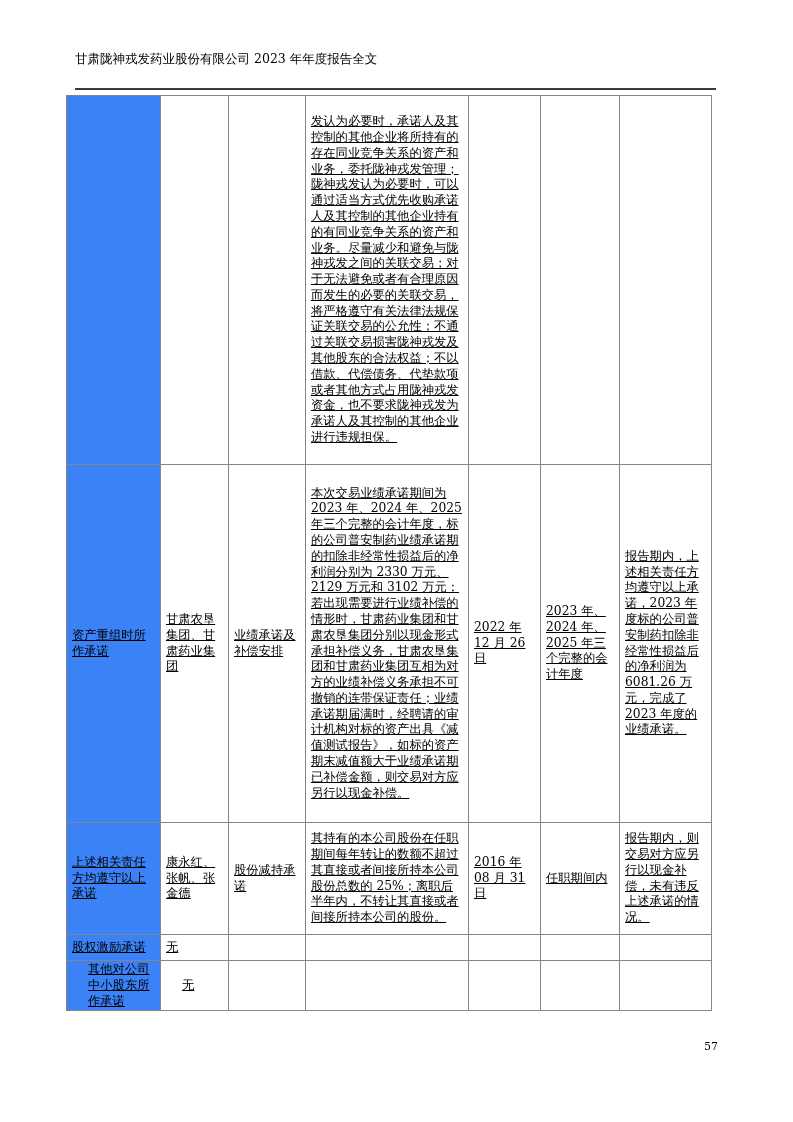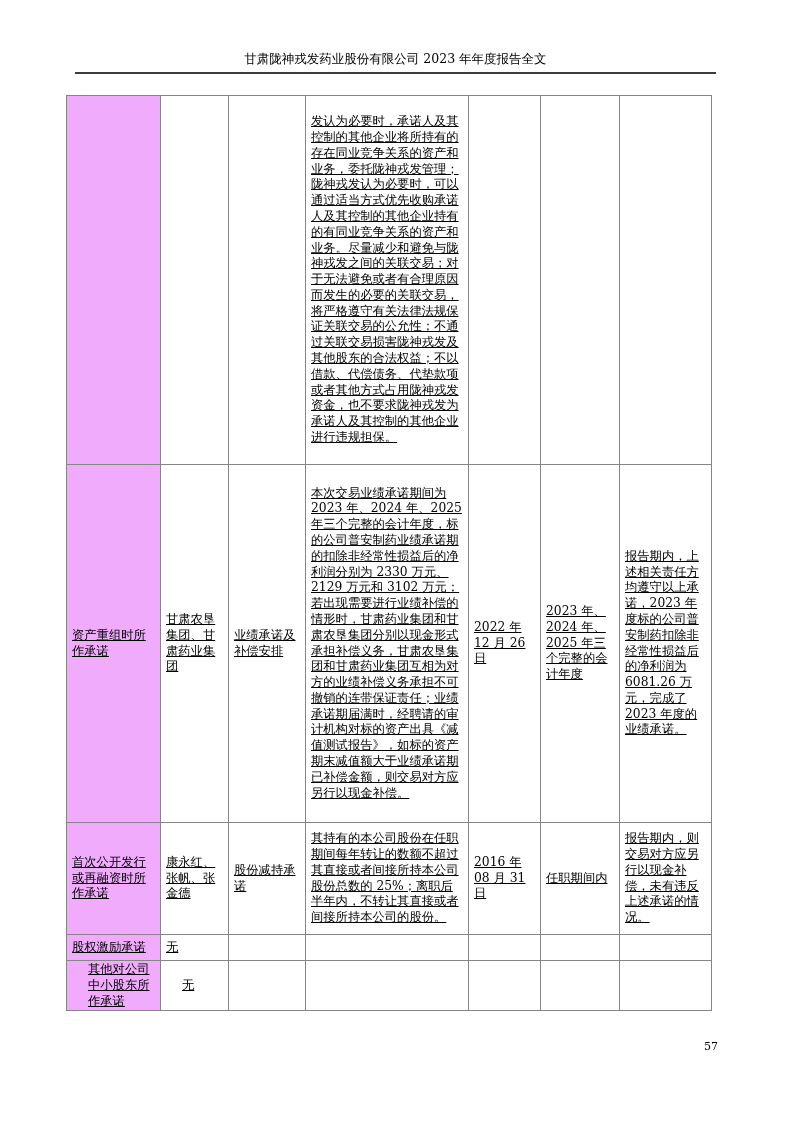--- a/index.html
+++ b/index.html
@@ -13,24 +13,24 @@
     position: relative;
     font-family: "DejaVu Serif", "Liberation Serif", serif;
     color: #000000;
     overflow: hidden;
   }
   .page-header {
     position: absolute;
     top: 50px;
     left: 75px;
     width: 641px;
-    text-align: center;
+    text-align: left;
     font-size: 12.5px;
     line-height: 18px;
-    padding-bottom: 4px;
+    padding-bottom: 20px;
     border-bottom: 2.5px solid #3b3b3b;
   }
   table.commitments {
     position: absolute;
     top: 95px;
     left: 66px;
     width: 645px;
     border-collapse: collapse;
     table-layout: fixed;
     text-decoration: underline;
@@ -39,21 +39,21 @@
     border: 1px solid #858585;
     font-size: 12.3px;
     line-height: 15.8px;
     padding: 1px 5px;
     vertical-align: middle;
     text-align: left;
     word-wrap: break-word;
     overflow: hidden;
   }
   td.cat {
-    background: #f0abfc;
+    background: #3b82f6;
   }
   td.just {
     text-align: justify;
   }
   tr.r1 td { height: 366px; }
   tr.r2 td { height: 355px; }
   tr.r3 td { height: 109px; }
   tr.r4 td { height: 23px; }
   tr.r5 td { height: 45px; padding-left: 21px; }
   tr.r6 td { height: 23px; }
@@ -93,21 +93,21 @@
     <tr class="r2">
       <td class="cat">资产重组时所作承诺</td>
       <td>甘肃农垦集团、甘肃药业集团</td>
       <td>业绩承诺及补偿安排</td>
       <td class="just">本次交易业绩承诺期间为 2023 年、2024 年、2025 年三个完整的会计年度，标的公司普安制药业绩承诺期的扣除非经常性损益后的净利润分别为 2330 万元、2129 万元和 3102 万元；若出现需要进行业绩补偿的情形时，甘肃药业集团和甘肃农垦集团分别以现金形式承担补偿义务，甘肃农垦集团和甘肃药业集团互相为对方的业绩补偿义务承担不可撤销的连带保证责任；业绩承诺期届满时，经聘请的审计机构对标的资产出具《减值测试报告》，如标的资产期末减值额大于业绩承诺期已补偿金额，则交易对方应另行以现金补偿。</td>
       <td>2022 年 12 月 26 日</td>
       <td>2023 年、2024 年、2025 年三个完整的会计年度</td>
       <td class="just">报告期内，上述相关责任方均遵守以上承诺，2023 年度标的公司普安制药扣除非经常性损益后的净利润为 6081.26 万元，完成了 2023 年度的业绩承诺。</td>
     </tr>
     <tr class="r3">
-      <td class="cat">首次公开发行或再融资时所作承诺</td>
+      <td class="cat">上述相关责任方均遵守以上承诺</td>
       <td>康永红、张帆、张金德</td>
       <td>股份减持承诺</td>
       <td class="just">其持有的本公司股份在任职期间每年转让的数额不超过其直接或者间接所持本公司股份总数的 25%；离职后半年内，不转让其直接或者间接所持本公司的股份。</td>
       <td>2016 年 08 月 31 日</td>
       <td>任职期间内</td>
       <td class="just">报告期内，则交易对方应另行以现金补偿，未有违反上述承诺的情况。</td>
     </tr>
     <tr class="r4">
       <td class="cat">股权激励承诺</td>
       <td>无</td>

